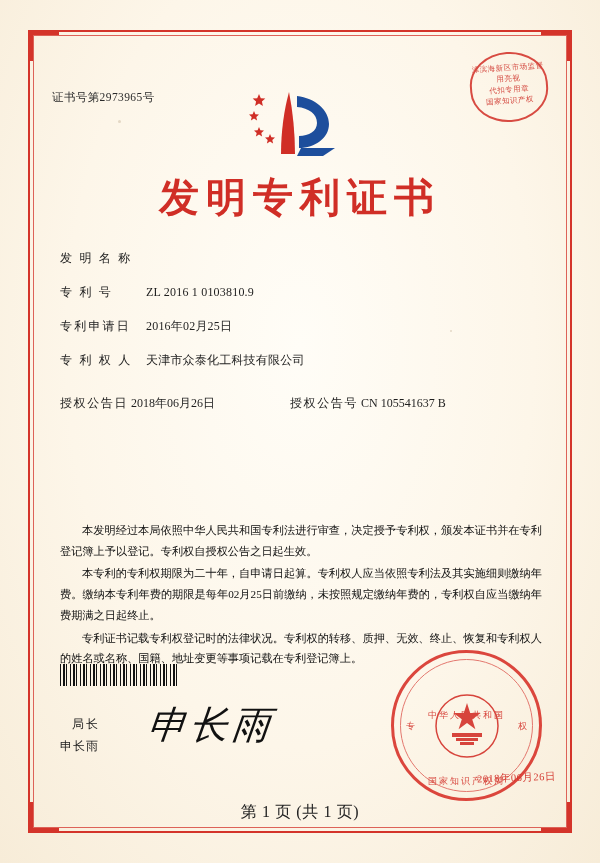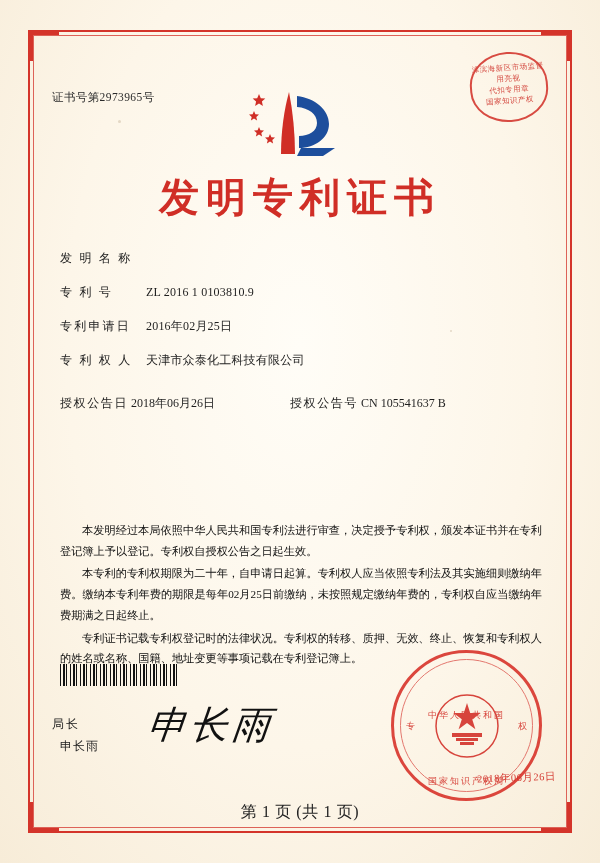--- a/index.html
+++ b/index.html
@@ -170,21 +170,21 @@
       to right,
       #111 0 1px, transparent 1px 3px,
       #111 3px 5px, transparent 5px 6px,
       #111 6px 7px, transparent 7px 10px
     );
   }
 
   
   .sig-label {
     position: absolute;
-    left: 52px;
+    left: 72px;
     top: 716px;
     font-size: 12px;
     letter-spacing: 2px;
     color: #1b1b1b;
   }
   .sig-name {
     position: absolute;
     left: 60px;
     top: 738px;
     font-size: 12px;

